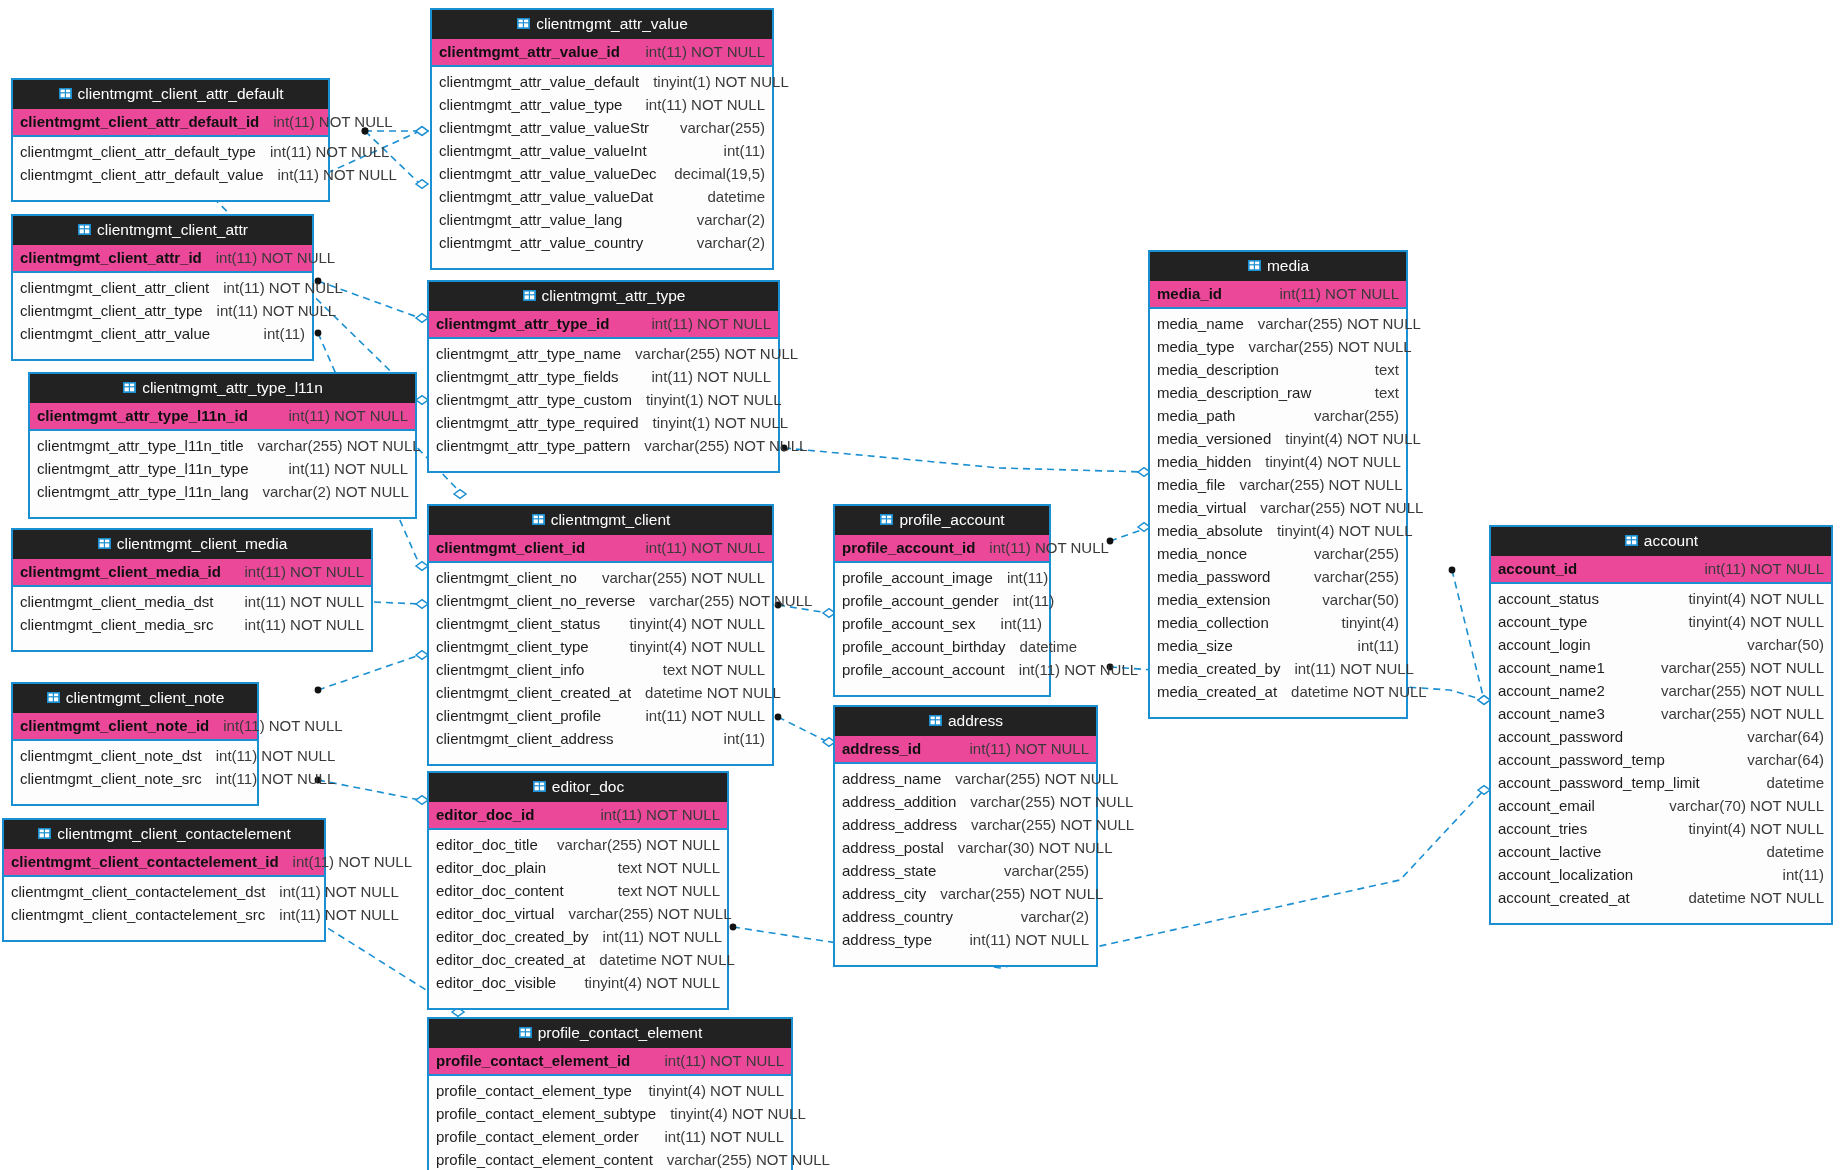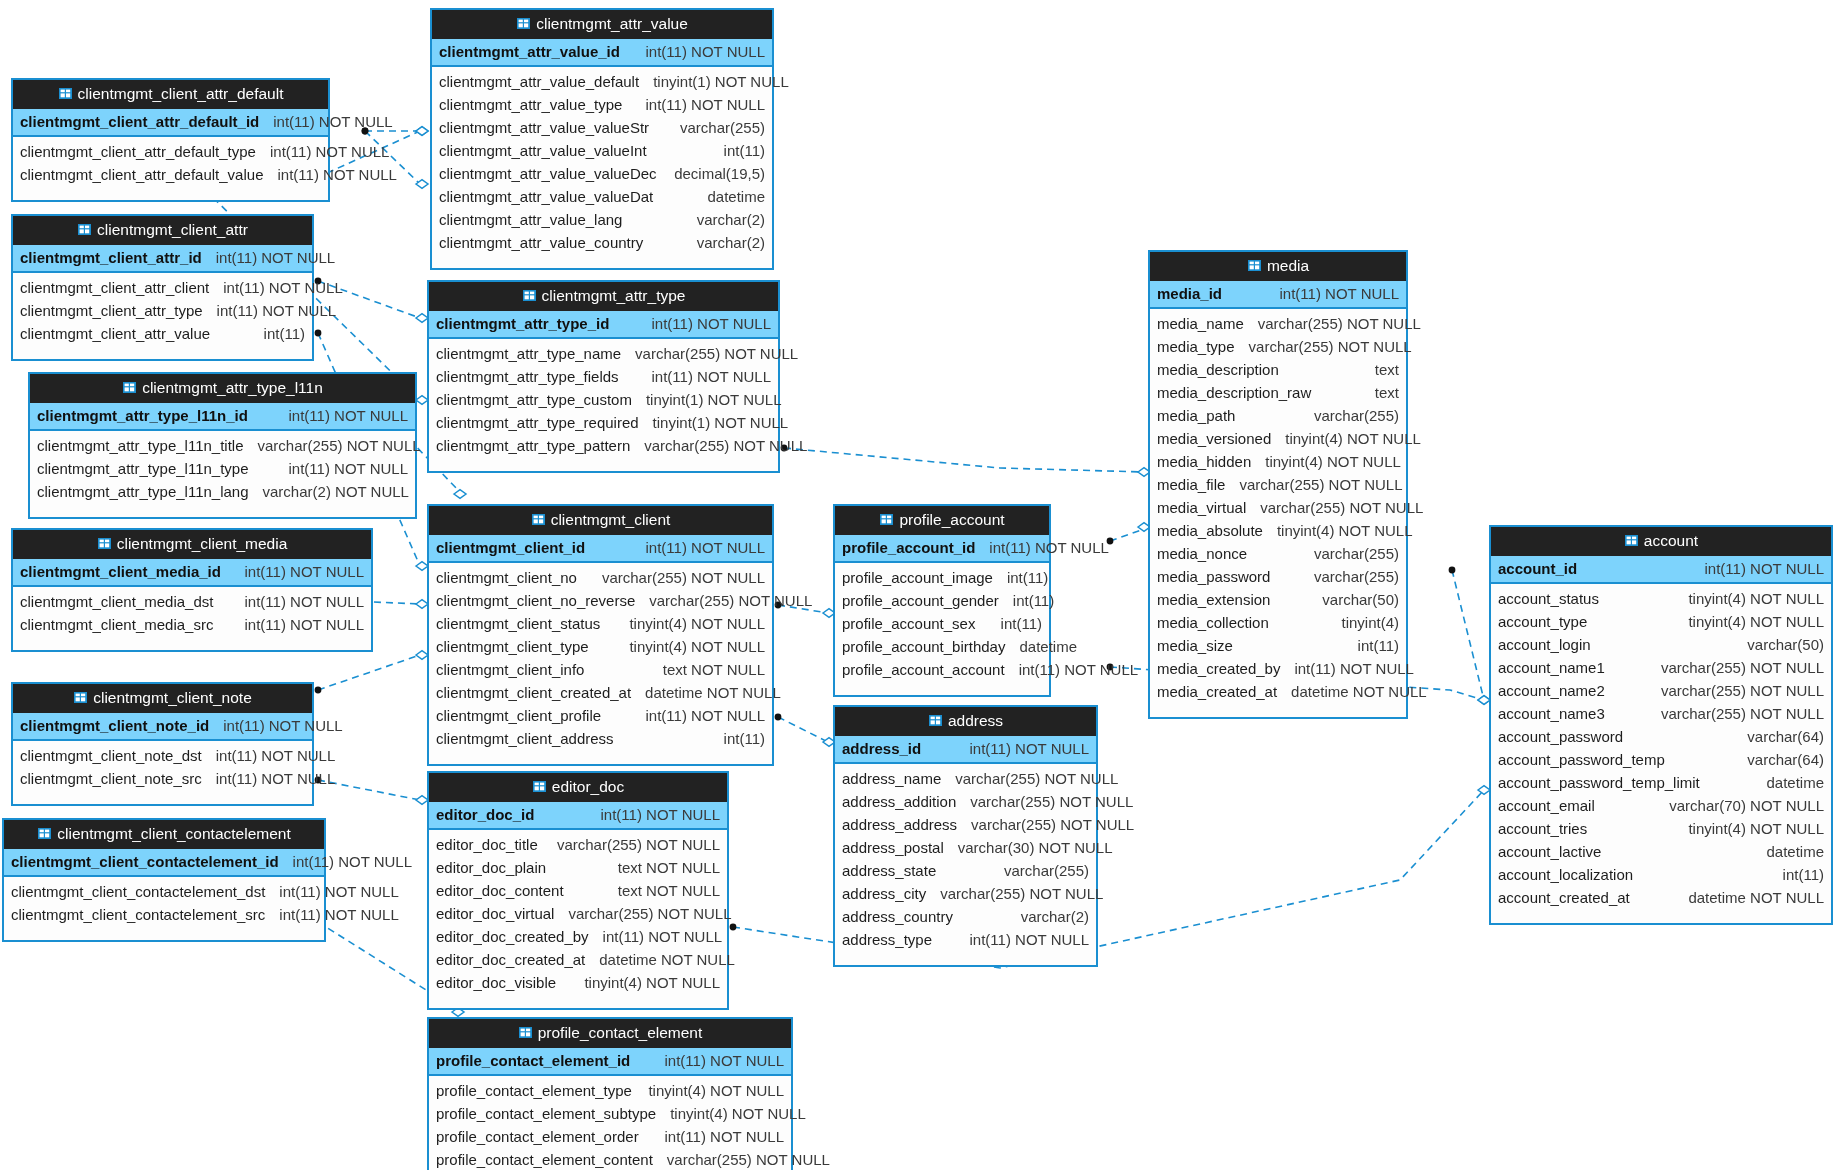--- a/index.html
+++ b/index.html
@@ -57,21 +57,21 @@
   }
   .table-icon svg { display: block; }
   .pk-row {
     display: flex;
     align-items: center;
     justify-content: space-between;
     font-size: 15px;
     line-height: 1;
     padding: 5px 7px 6px 7px;
     border-bottom: 2px solid #1a8fd1;
-    background: #7dd3fc;
+    background: #ec4899;
     white-space: nowrap;
     gap: 14px;
   }
   .pk-row .col-name {
     font-weight: bold;
     color: #101010;
   }
   .pk-row .col-type {
     color: #3a3a3a;
   }
@@ -721,21 +721,21 @@
           <div class="attr-row">
             <span class="col-name">address_country</span>
             <span class="col-type">varchar(2)</span>
           </div>
           <div class="attr-row">
             <span class="col-name">address_type</span>
             <span class="col-type">int(11) NOT NULL</span>
           </div>
         </div>
       </div>
-      <div class="entity" style="left: 11px; top: 682px; width: 303px;">
+      <div class="entity" style="left: 11px; top: 682px; width: 248px;">
         <div class="entity-header">
           <span class="table-icon">
             <svg viewBox="0 0 13 11" width="13" height="11" aria-hidden="true">
               <rect x="0.5" y="0.5" width="12" height="10" fill="#1a8fd1" stroke="#1a8fd1"></rect>
               <rect x="1.6" y="1.6" width="4.2" height="2.6" fill="#ffffff"></rect>
               <rect x="7.0" y="1.6" width="4.2" height="2.6" fill="#ffffff"></rect>
               <rect x="1.6" y="5.4" width="4.2" height="3.9" fill="#ffffff"></rect>
               <rect x="7.0" y="5.4" width="4.2" height="3.9" fill="#ffffff"></rect>
             </svg>
           </span>

